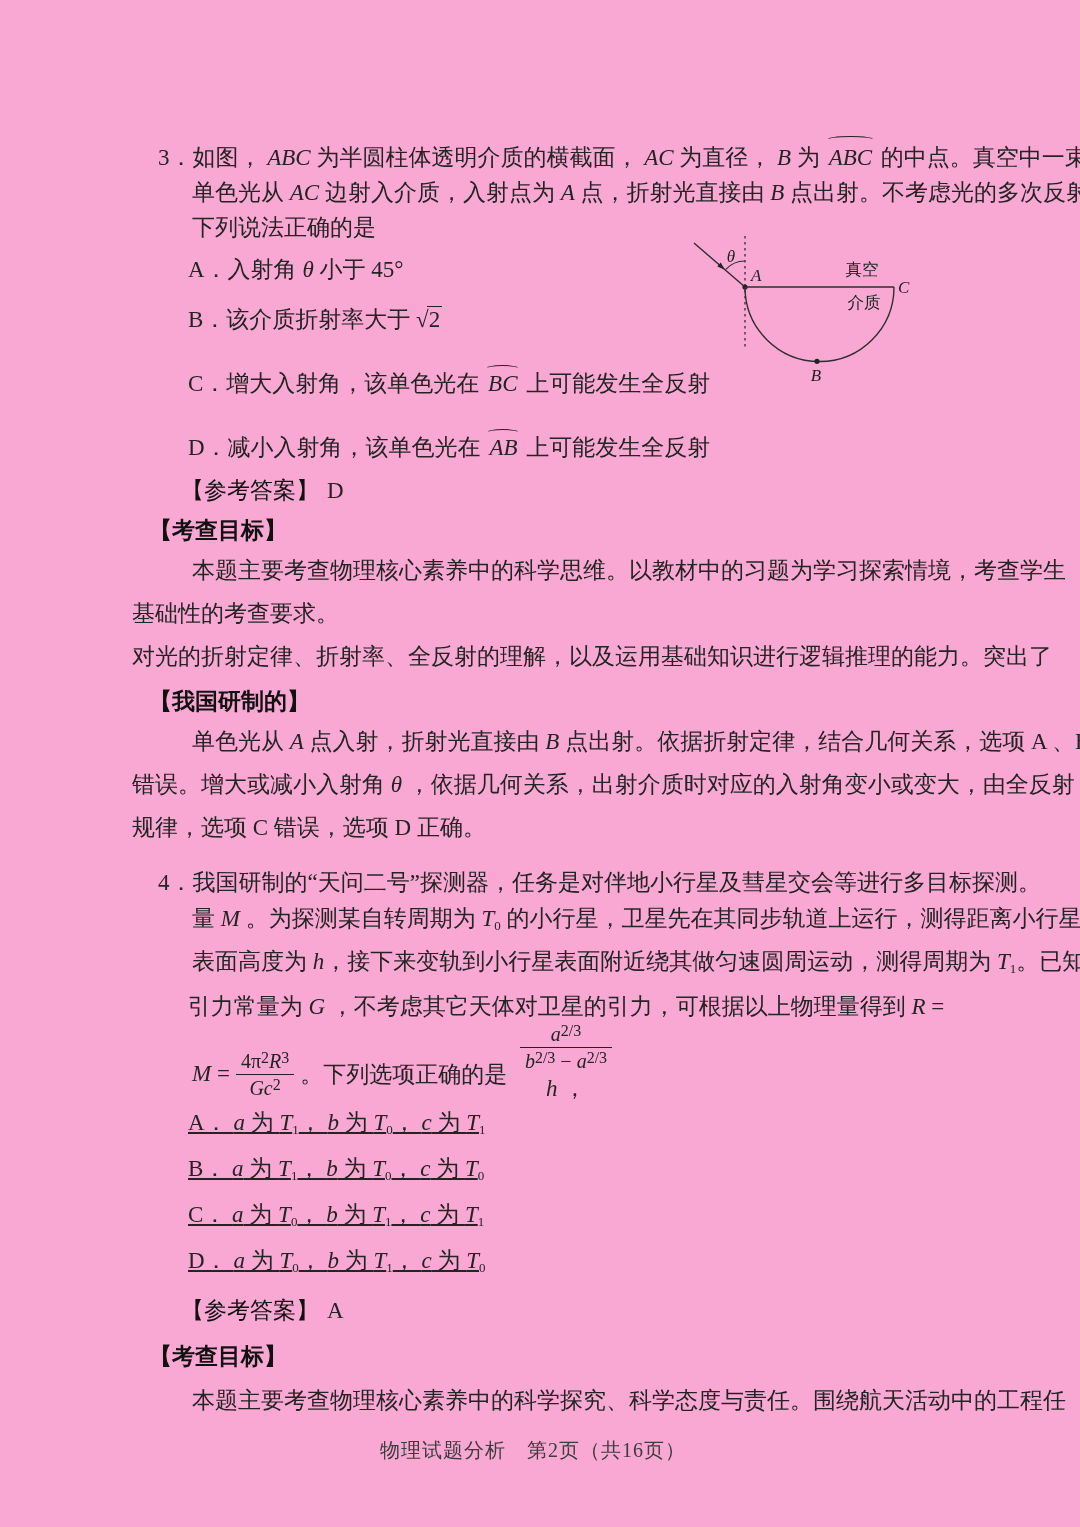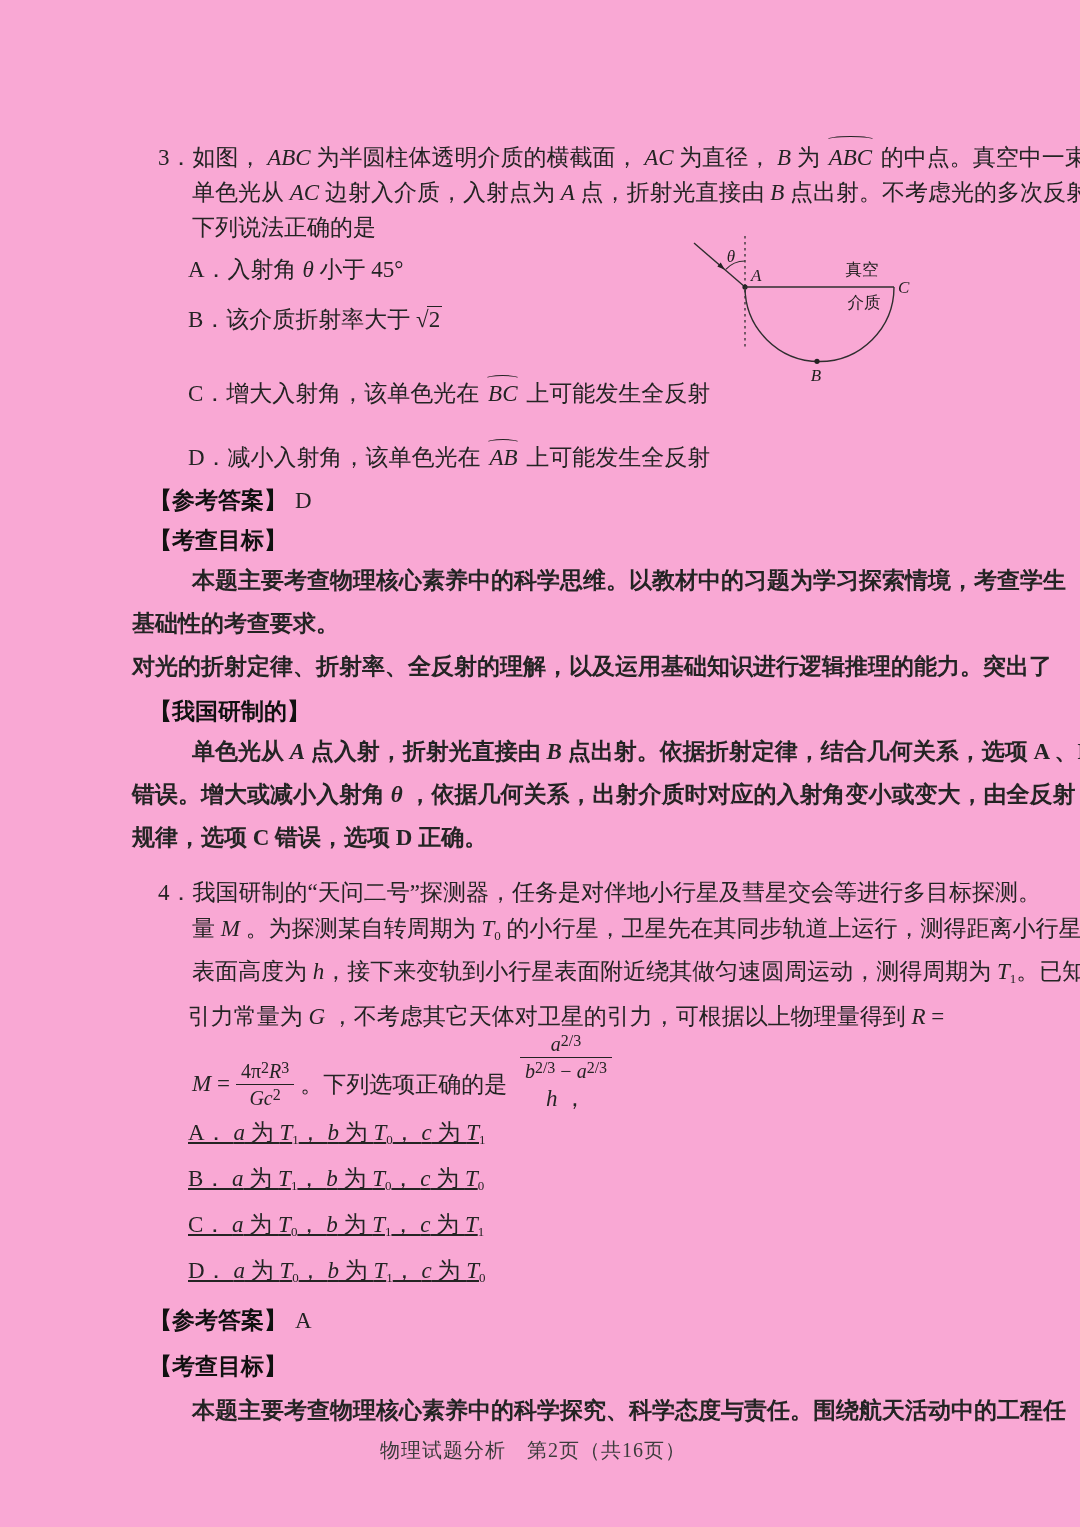--- a/index.html
+++ b/index.html
@@ -17,31 +17,31 @@
   }
   
   .stem-first{line-height:35px;white-space:nowrap;}
   .qnum{display:inline-block;min-width:34px;margin-left:26px;}
   .stem-cont{line-height:35px;padding-left:60px;white-space:nowrap;}
   .q4 .stem-first,.q4 .stem-cont{line-height:36px;}
   
   .opt{line-height:30px;padding-left:56px;white-space:nowrap;}
   .q3 .opt-a{margin-top:10px;}
   .q3 .opt-b{margin-top:20px;}
-  .q3 .opt-c{margin-top:40px;}
+  .q3 .opt-c{margin-top:30px;}
   .q3 .opt-d{margin-top:30px;}
   .q4 .opt{line-height:39px;}
   .q4 .opts{margin-top:0px;text-decoration:underline;}
   
   .answer-row{line-height:32px;padding-left:17px;margin-top:12px;white-space:nowrap;}
-  .seclabel-txt,.label-strong{font-weight:bold;color:#111;}
+  .seclabel-txt,.label-strong{font-weight:normal;color:#111;margin-left:32px;}
   .answer-val{margin-left:8px;}
   .seclabel{line-height:32px;padding-left:17px;margin-top:8px;font-weight:bold;color:#111;}
   
-  .para{margin-top:2px;font-weight:bold;}
+  .para{margin-top:2px;}
   .pline{line-height:43px;white-space:nowrap;}
   .pline.ind{padding-left:60px;}
   
   .i{font-style:italic;}
   .sup{font-size:13px;vertical-align:7px;letter-spacing:0;}
   .sub{font-size:13px;vertical-align:-4px;}
   .arc{font-style:italic;position:relative;display:inline-block;padding:4px 3px 0 3px;}
   .arc::before{
     content:"";position:absolute;top:0px;left:0;right:0;height:7px;
     border-top:1.6px solid #222;

